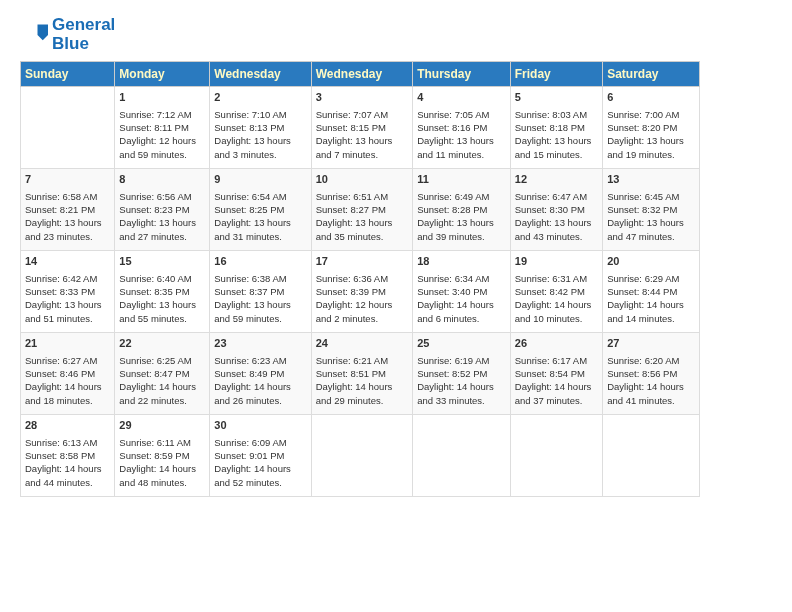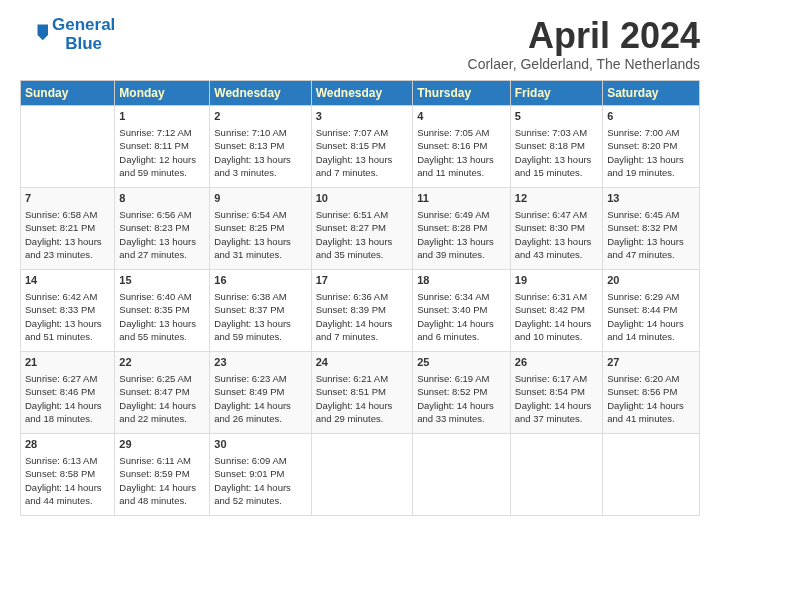--- a/index.html
+++ b/index.html
@@ -85,26 +85,22 @@
 <div class="page">
   <div class="header">
     <div class="logo">
       <svg class="logo-icon" viewBox="0 0 32 32">
         <rect x="0" y="0" width="32" height="32" fill="#fff"></rect>
         <polygon points="20,4 32,4 32,16 20,16" fill="#1a6db5"></polygon>
         <polygon points="20,16 32,16 26,22" fill="#1a6db5"></polygon>
       </svg>
       <div>
         <div style="font-size:17px;font-weight:bold;color:#1a6db5;line-height:1.1;">General</div>
-        <div style="font-size:17px;font-weight:bold;color:#1a6db5;line-height:1.1;text-align:center;">Blue</div>
+        <div style="font-size:17px;font-weight:bold;color:#1a6db5;line-height:1.1;">Blue</div>
       </div>
-    </div>
-    <div class="title-block">
-      <div class="month-title">April 2024</div>
-      <div class="subtitle">Corlaer, Gelderland, The Netherlands</div>
     </div>
   </div>
 
   <table>
     <thead>
       <tr>
 
       <th>Sunday</th>
           <th>Monday</th>
           <th>Wednesday</th>
@@ -114,37 +110,37 @@
           <th>Saturday</th>
         </tr>
     </thead>
     <tbody id="calendar-body">
     <tr>
           <td class="empty"></td>
           <td><span class="day-num">1</span><span>Sunrise: 7:12 AM</span><br><span>Sunset: 8:11 PM</span><br><span>Daylight: 12 hours and 59 minutes.</span></td>
           <td><span class="day-num">2</span><span>Sunrise: 7:10 AM</span><br><span>Sunset: 8:13 PM</span><br><span>Daylight: 13 hours and 3 minutes.</span></td>
           <td><span class="day-num">3</span><span>Sunrise: 7:07 AM</span><br><span>Sunset: 8:15 PM</span><br><span>Daylight: 13 hours and 7 minutes.</span></td>
           <td><span class="day-num">4</span><span>Sunrise: 7:05 AM</span><br><span>Sunset: 8:16 PM</span><br><span>Daylight: 13 hours and 11 minutes.</span></td>
-          <td><span class="day-num">5</span><span>Sunrise: 7:03 AM</span><br><span>Sunset: 8:18 PM</span><br><span>Daylight: 13 hours and 15 minutes.</span></td>
+          <td><span class="day-num">5</span><span>Sunrise: 8:03 AM</span><br><span>Sunset: 8:18 PM</span><br><span>Daylight: 13 hours and 15 minutes.</span></td>
           <td><span class="day-num">6</span><span>Sunrise: 7:00 AM</span><br><span>Sunset: 8:20 PM</span><br><span>Daylight: 13 hours and 19 minutes.</span></td>
         </tr>
         <tr>
           <td><span class="day-num">7</span><span>Sunrise: 6:58 AM</span><br><span>Sunset: 8:21 PM</span><br><span>Daylight: 13 hours and 23 minutes.</span></td>
           <td><span class="day-num">8</span><span>Sunrise: 6:56 AM</span><br><span>Sunset: 8:23 PM</span><br><span>Daylight: 13 hours and 27 minutes.</span></td>
           <td><span class="day-num">9</span><span>Sunrise: 6:54 AM</span><br><span>Sunset: 8:25 PM</span><br><span>Daylight: 13 hours and 31 minutes.</span></td>
           <td><span class="day-num">10</span><span>Sunrise: 6:51 AM</span><br><span>Sunset: 8:27 PM</span><br><span>Daylight: 13 hours and 35 minutes.</span></td>
           <td><span class="day-num">11</span><span>Sunrise: 6:49 AM</span><br><span>Sunset: 8:28 PM</span><br><span>Daylight: 13 hours and 39 minutes.</span></td>
           <td><span class="day-num">12</span><span>Sunrise: 6:47 AM</span><br><span>Sunset: 8:30 PM</span><br><span>Daylight: 13 hours and 43 minutes.</span></td>
           <td><span class="day-num">13</span><span>Sunrise: 6:45 AM</span><br><span>Sunset: 8:32 PM</span><br><span>Daylight: 13 hours and 47 minutes.</span></td>
         </tr>
         <tr>
           <td><span class="day-num">14</span><span>Sunrise: 6:42 AM</span><br><span>Sunset: 8:33 PM</span><br><span>Daylight: 13 hours and 51 minutes.</span></td>
           <td><span class="day-num">15</span><span>Sunrise: 6:40 AM</span><br><span>Sunset: 8:35 PM</span><br><span>Daylight: 13 hours and 55 minutes.</span></td>
           <td><span class="day-num">16</span><span>Sunrise: 6:38 AM</span><br><span>Sunset: 8:37 PM</span><br><span>Daylight: 13 hours and 59 minutes.</span></td>
-          <td><span class="day-num">17</span><span>Sunrise: 6:36 AM</span><br><span>Sunset: 8:39 PM</span><br><span>Daylight: 14 hours and 7 minutes.</span></td>
+          <td><span class="day-num">17</span><span>Sunrise: 6:36 AM</span><br><span>Sunset: 8:39 PM</span><br><span>Daylight: 12 hours and 2 minutes.</span></td>
           <td><span class="day-num">18</span><span>Sunrise: 6:34 AM</span><br><span>Sunset: 3:40 PM</span><br><span>Daylight: 14 hours and 6 minutes.</span></td>
           <td><span class="day-num">19</span><span>Sunrise: 6:31 AM</span><br><span>Sunset: 8:42 PM</span><br><span>Daylight: 14 hours and 10 minutes.</span></td>
           <td><span class="day-num">20</span><span>Sunrise: 6:29 AM</span><br><span>Sunset: 8:44 PM</span><br><span>Daylight: 14 hours and 14 minutes.</span></td>
         </tr>
         <tr>
           <td><span class="day-num">21</span><span>Sunrise: 6:27 AM</span><br><span>Sunset: 8:46 PM</span><br><span>Daylight: 14 hours and 18 minutes.</span></td>
           <td><span class="day-num">22</span><span>Sunrise: 6:25 AM</span><br><span>Sunset: 8:47 PM</span><br><span>Daylight: 14 hours and 22 minutes.</span></td>
           <td><span class="day-num">23</span><span>Sunrise: 6:23 AM</span><br><span>Sunset: 8:49 PM</span><br><span>Daylight: 14 hours and 26 minutes.</span></td>
           <td><span class="day-num">24</span><span>Sunrise: 6:21 AM</span><br><span>Sunset: 8:51 PM</span><br><span>Daylight: 14 hours and 29 minutes.</span></td>
           <td><span class="day-num">25</span><span>Sunrise: 6:19 AM</span><br><span>Sunset: 8:52 PM</span><br><span>Daylight: 14 hours and 33 minutes.</span></td>

